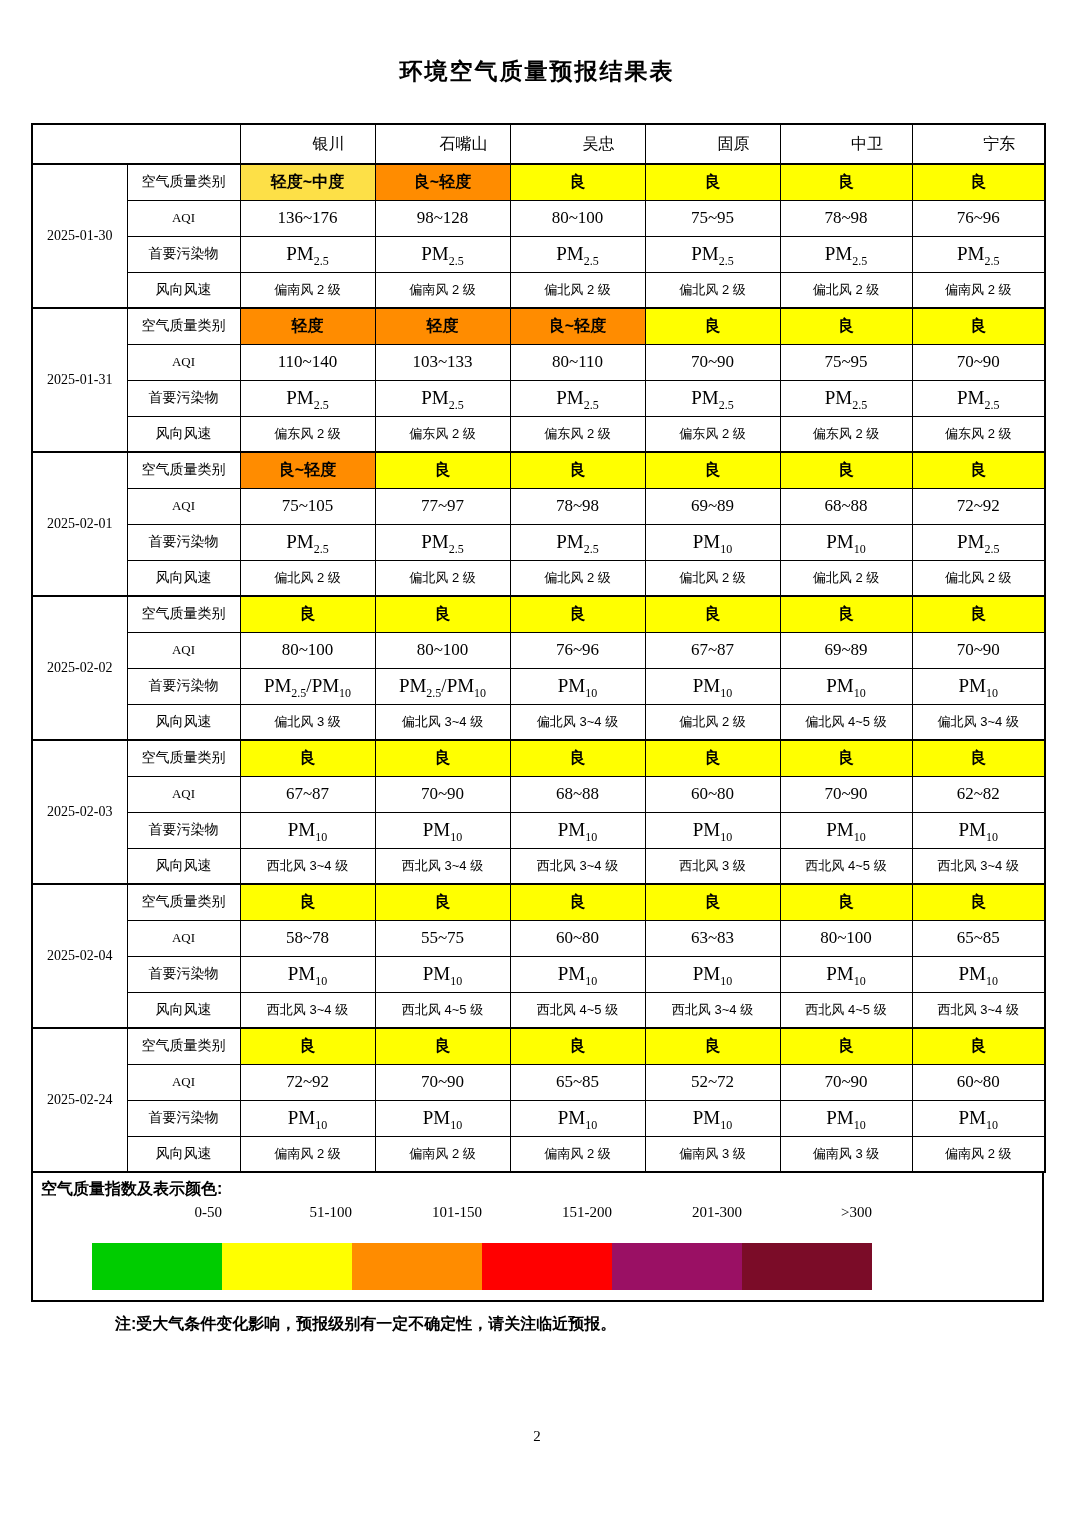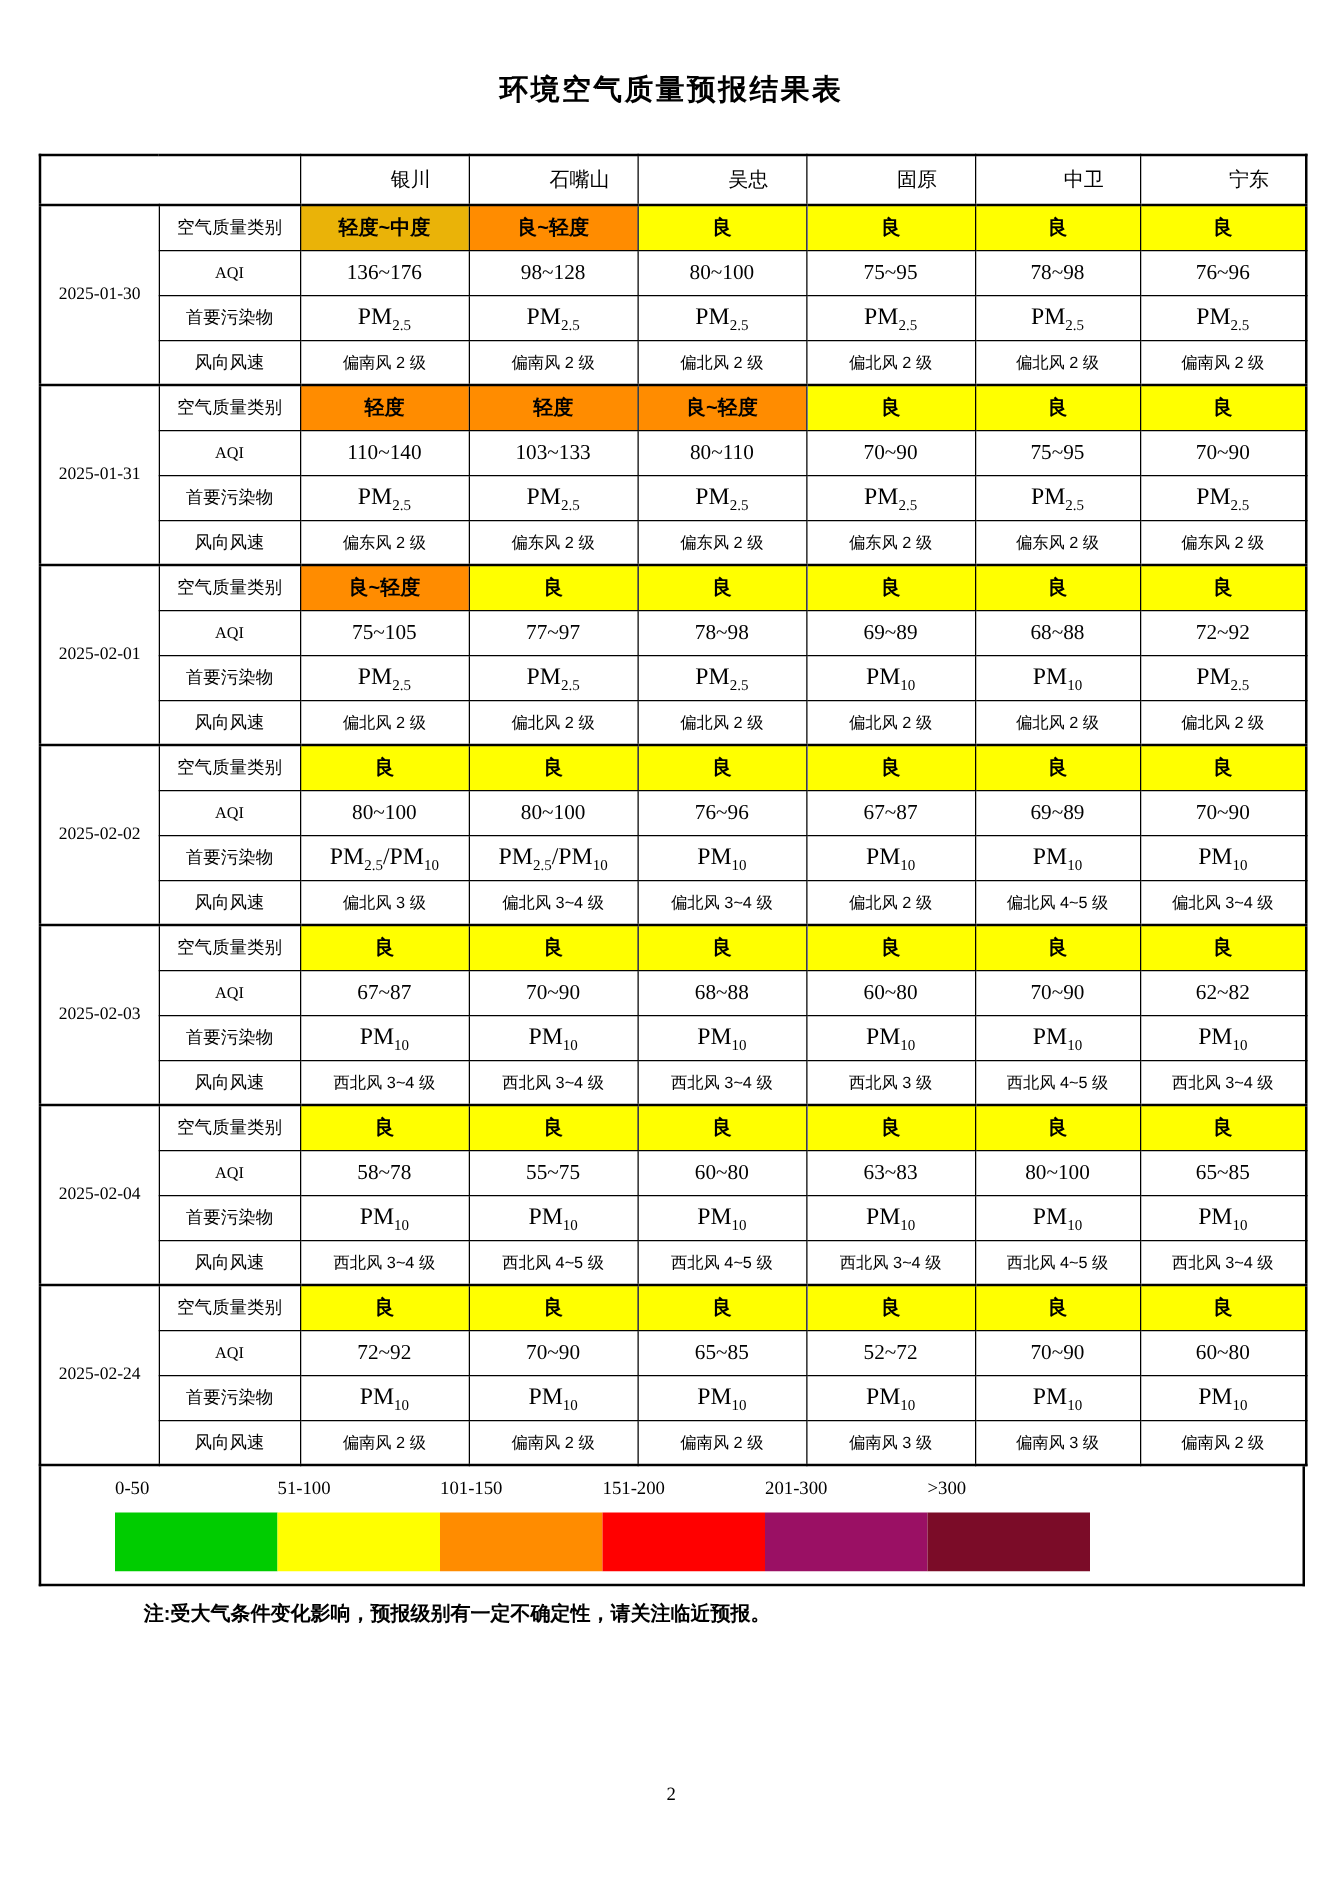--- a/index.html
+++ b/index.html
@@ -47,23 +47,23 @@
   .legend-box {
     margin-left: 31px;
     width: 1013px;
     border: 2px solid #000;
     border-top: none;
     padding: 6px 0 10px 0;
   }
   .legend-title { font-size: 16px; font-weight: bold; padding-left: 8px; }
   .legend-ranges, .legend-swatches { display: flex; margin-left: 59px; }
   .legend-range {
-    width: 130px; text-align: left;
+    width: 130px; text-align: right;
     font-family: "Liberation Serif", "DejaVu Serif", serif;
-    font-size: 15px; padding: 4px 0 10px 0;
+    font-size: 15px; padding: 4px 0 22px 0;
   }
   .legend-swatch { width: 130px; height: 47px; }
   .note-line {
     margin: 12px 0 0 115px;
     font-size: 16px;
     font-weight: bold;
   }
   .page-number {
     position: absolute;
     left: 0; right: 0;
@@ -98,21 +98,21 @@
           <th>吴忠</th>
           <th>固原</th>
           <th>中卫</th>
           <th>宁东</th>
         </tr>
     </thead>
     <tbody>
         <tr class="block-start">
           <td class="date-cell" rowspan="4">2025-01-30</td>
           <td class="label-cell">空气质量类别</td>
-          <td class="category-cell" style="background-color: #eab308;">轻度~中度</td>
+          <td class="category-cell" style="background-color: #fde047;">轻度~中度</td>
           <td class="category-cell" style="background-color: rgb(255, 140, 0);">良~轻度</td>
           <td class="category-cell" style="background-color: rgb(255, 255, 0);">良</td>
           <td class="category-cell" style="background-color: rgb(255, 255, 0);">良</td>
           <td class="category-cell" style="background-color: rgb(255, 255, 0);">良</td>
           <td class="category-cell" style="background-color: rgb(255, 255, 0);">良</td>
         </tr>
         <tr>
           <td class="label-cell aqi-label">AQI</td>
           <td class="aqi-cell">136~176</td>
           <td class="aqi-cell">98~128</td>
@@ -359,20 +359,21 @@
           <td class="wind-cell">偏南风 2 级</td>
           <td class="wind-cell">偏南风 3 级</td>
           <td class="wind-cell">偏南风 3 级</td>
           <td class="wind-cell">偏南风 2 级</td>
         </tr>
       </tbody>
   </table>
 </div>
 
 <div class="legend-box">
+  <div class="legend-title">空气质量指数及表示颜色:</div>
   <div class="legend-ranges">
       <div class="legend-range">0-50</div>
       <div class="legend-range">51-100</div>
       <div class="legend-range">101-150</div>
       <div class="legend-range">151-200</div>
       <div class="legend-range">201-300</div>
       <div class="legend-range">&gt;300</div>
     </div>
   <div class="legend-swatches">
       <div class="legend-swatch" style="background-color: rgb(0, 204, 0);"></div>

